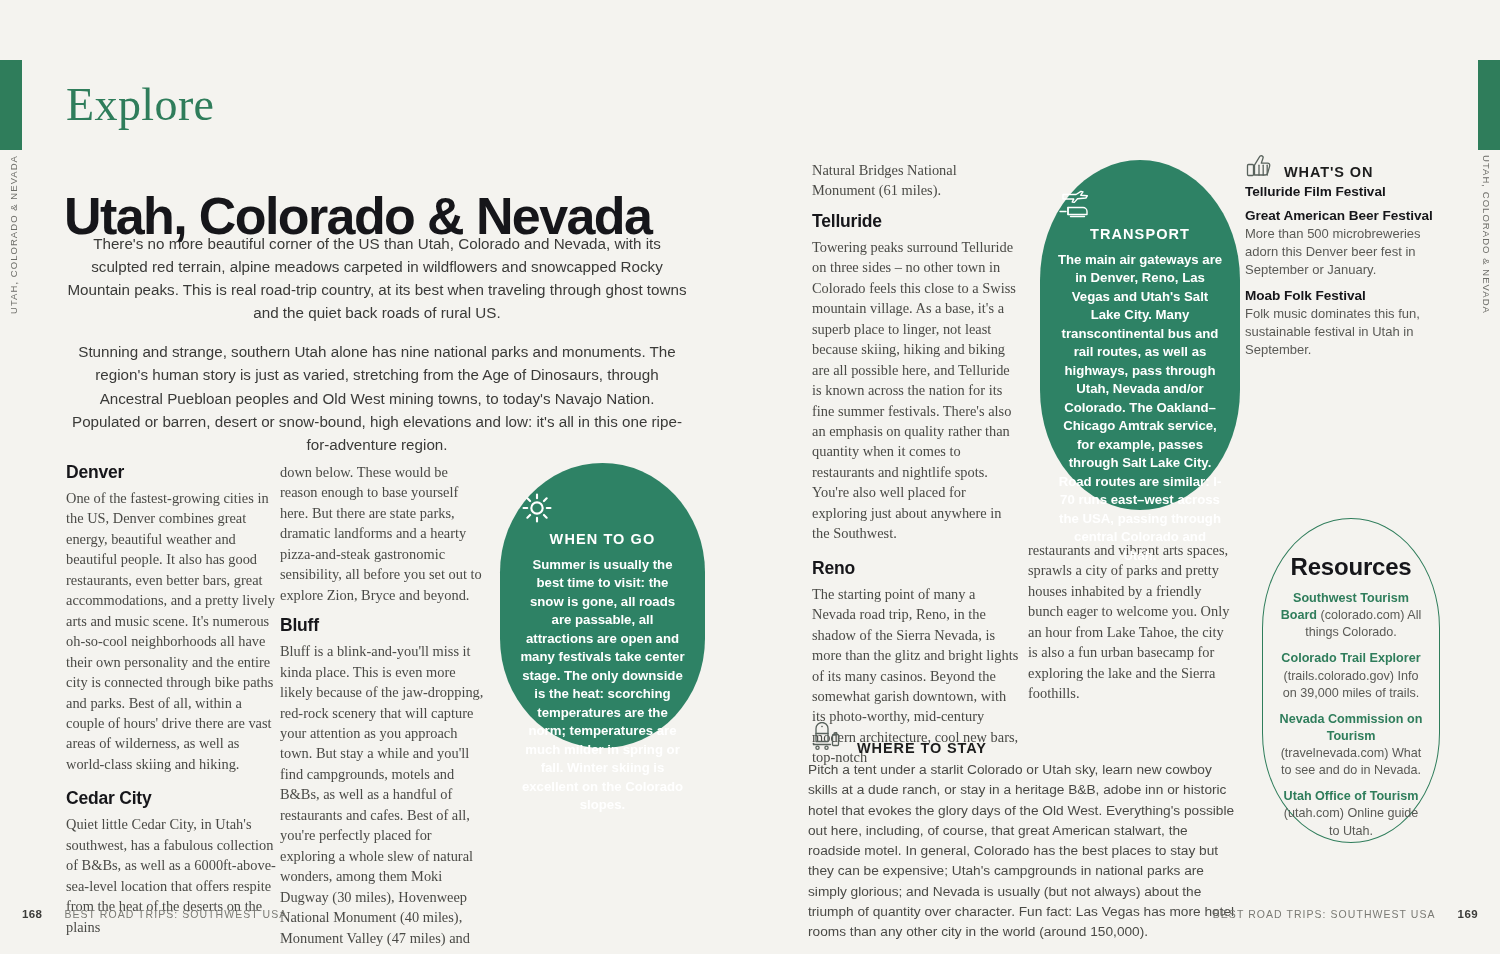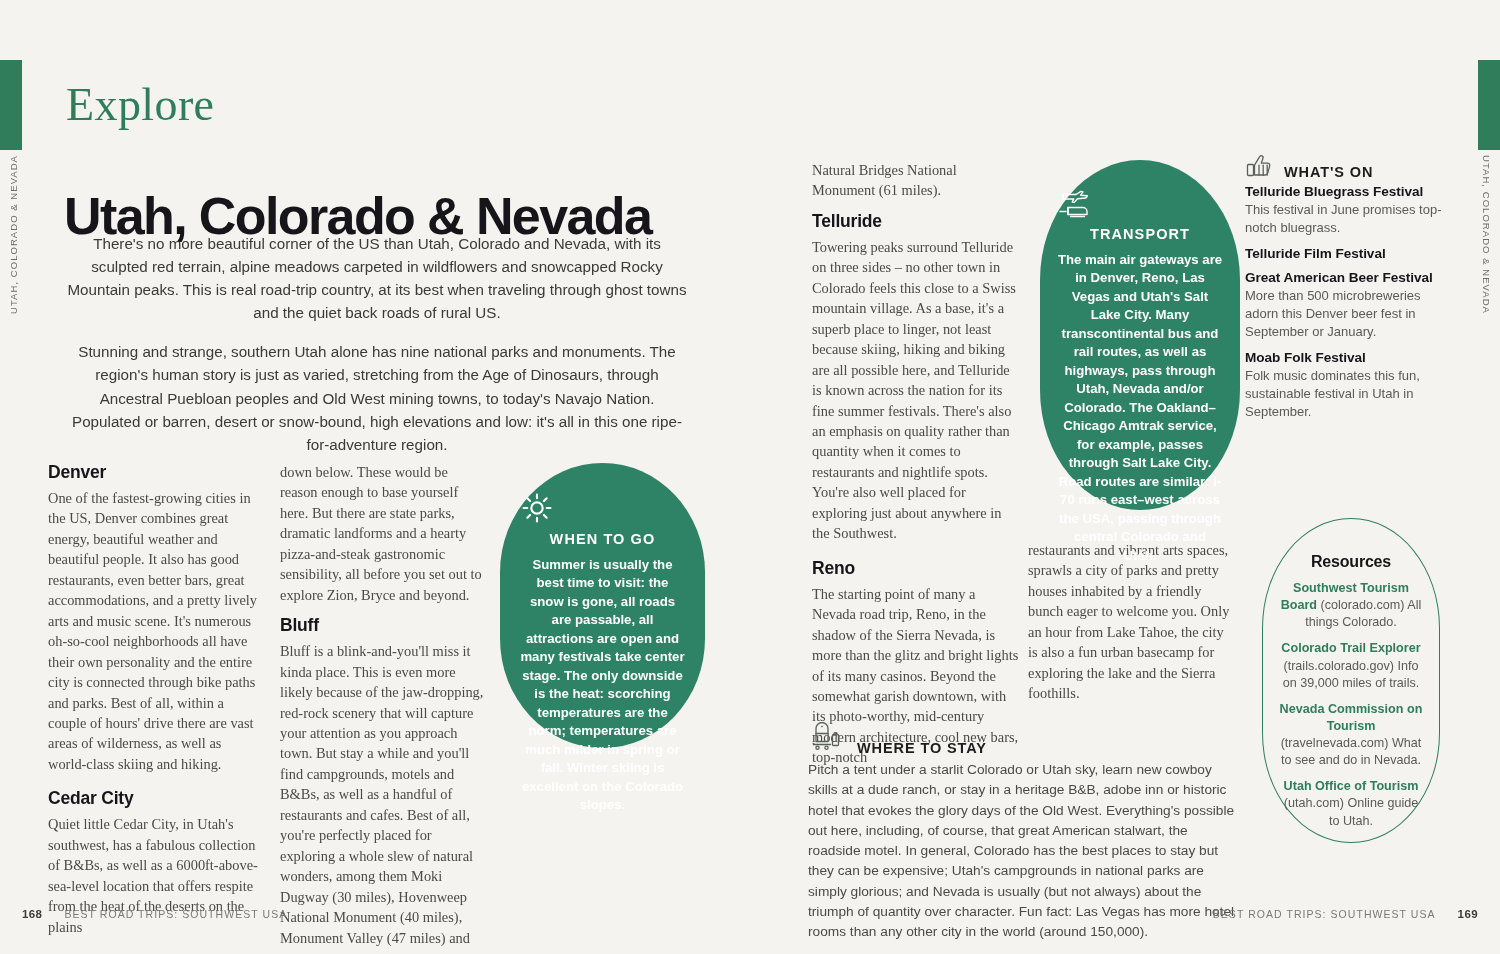--- a/index.html
+++ b/index.html
@@ -46,21 +46,21 @@
 
   
   .intro{
     position:absolute;left:66px;top:232px;width:622px;
     font-size:15.2px;line-height:1.52;color:#3a3a38;
   }
   .intro p{margin:0 0 16px 0;text-align:center;}
 
   
   .col{position:absolute;font-family:"Liberation Serif", serif;}
-  .col-a{left:48px;top:462px;width:212px;}
+  .col-a{left:66px;top:462px;width:212px;}
   .col-b{left:280px;top:462px;width:205px;}
   .col h3{
     font-family:"Liberation Sans", sans-serif;
     font-size:17.5px;font-weight:700;color:#16161a;
     margin:0 0 5px 0;letter-spacing:-.2px;
   }
   .col h3.spaced{margin-top:14px;}
   .col p{
     margin:0 0 10px 0;
     font-size:14.4px;line-height:1.42;color:#4a4a46;
@@ -134,21 +134,21 @@
   
   #resources{
     position:absolute;left:1262px;top:518px;width:178px;height:325px;
     border:1px solid #2f7d5b;
     border-radius:89px/110px;
     box-sizing:border-box;
     padding:34px 14px 0 14px;
     text-align:center;
   }
   #resources .rtitle{
-    font-size:16px;font-weight:700;color:#16161a;
+    font-size:24px;font-weight:700;color:#16161a;
     margin-bottom:9px;letter-spacing:-.2px;
   }
   #resources .ritem{
     font-size:12.6px;line-height:1.36;color:#5a5a56;margin-bottom:9px;
   }
   #resources .ritem b{color:#2f7d5b;font-weight:700;}
 
   
   .footer{
     position:absolute;bottom:34px;
@@ -256,24 +256,20 @@
           <rect x="2.5" y="12.5" width="6" height="11" rx="1"></rect>
           <path d="M9.5 13.2l5-8.4a1.9 1.9 0 0 1 3.4 1.7l-1.6 4.6h6.3a2.2 2.2 0 0 1 2.1 2.8l-2 7.2a2.6 2.6 0 0 1-2.5 1.9H9.5z"></path>
           <path d="M14 13.2v10"></path>
           <path d="M18.2 13.2v10"></path>
           <path d="M22.2 13.2v10"></path>
         </svg>
       </span>
       <span class="lbl">WHAT'S ON</span>
     </div>
     <div class="ev">
-      <div class="ev-name">Telluride Bluegrass Festival</div>
-      <div class="ev-desc">This festival in June promises top-notch bluegrass.</div>
-    </div>
-    <div class="ev">
       <div class="ev-name">Telluride Film Festival</div>
     </div>
     <div class="ev">
       <div class="ev-name">Great American Beer Festival</div>
       <div class="ev-desc">More than 500 microbreweries adorn this Denver beer fest in September or January.</div>
     </div>
     <div class="ev">
       <div class="ev-name">Moab Folk Festival</div>
       <div class="ev-desc">Folk music dominates this fun, sustainable festival in Utah in September.</div>
     </div>

